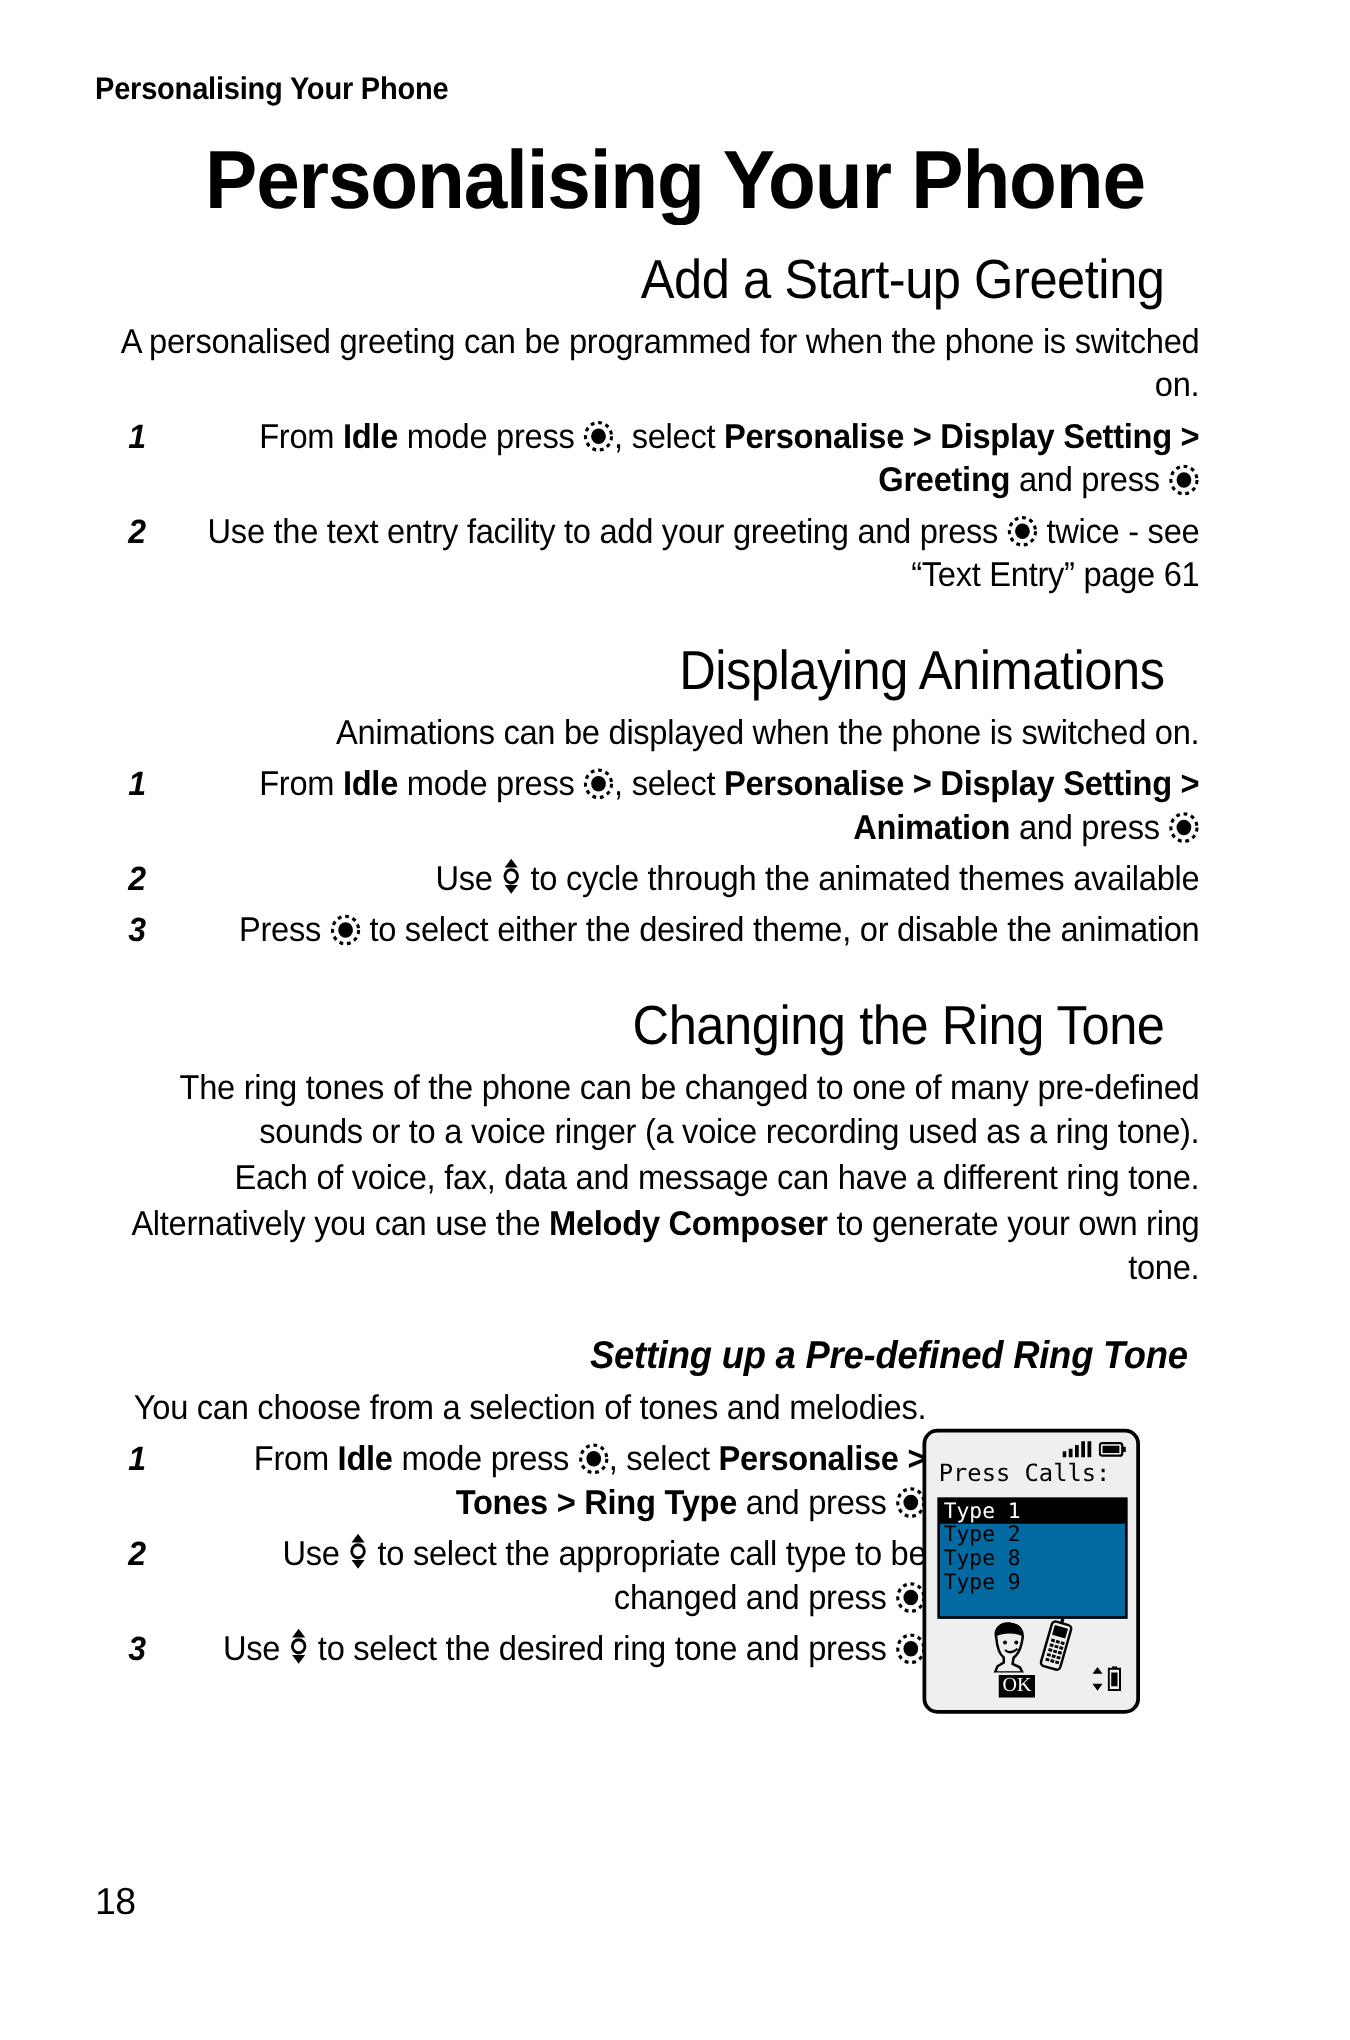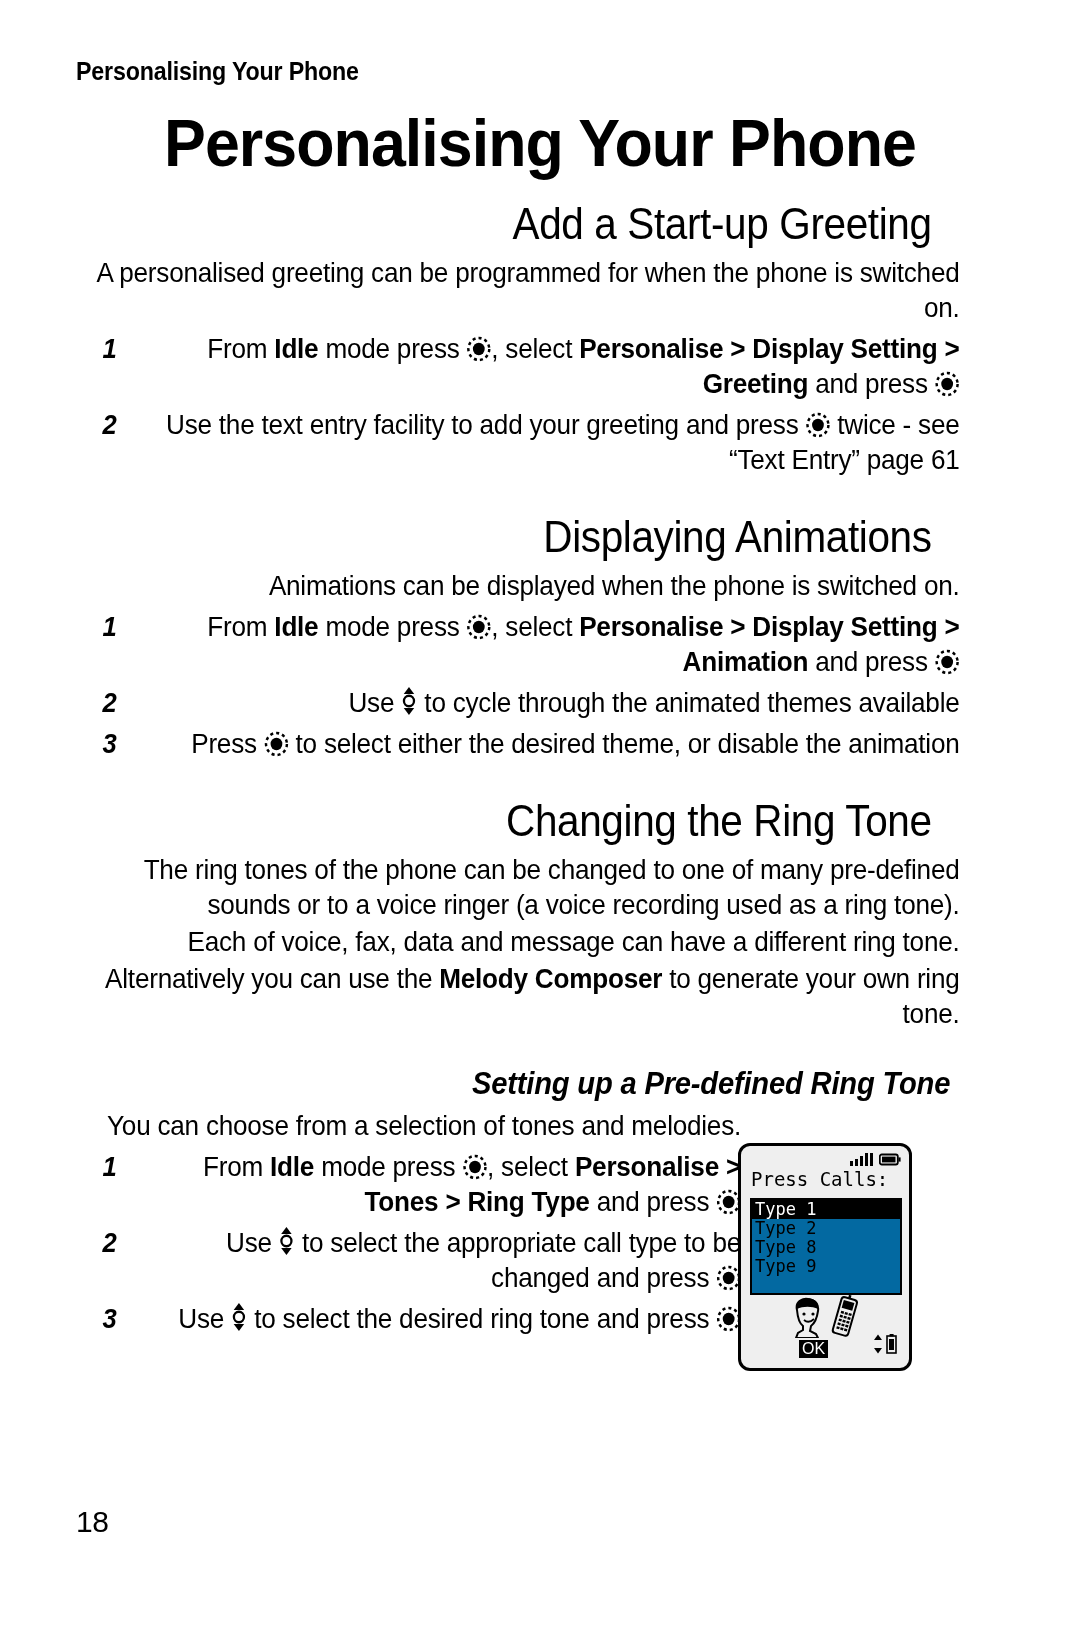--- a/index.html
+++ b/index.html
@@ -207,21 +207,21 @@
     bottom: 8px;
     width: 100%;
     height: 26px;
   }
   .lcd-ok {
     position: absolute;
     left: 58px;
     bottom: 2px;
     background: #000;
     color: #fff;
-    font-family: Liberation Sans, sans-serif;
+    font-family: Liberation Serif, serif;
     font-size: 16px;
     line-height: 18px;
     padding: 0 3px;
     letter-spacing: 0px;
   }
   .lcd-scroll {
     position: absolute;
     right: 12px;
     bottom: 2px;
     display: flex;

